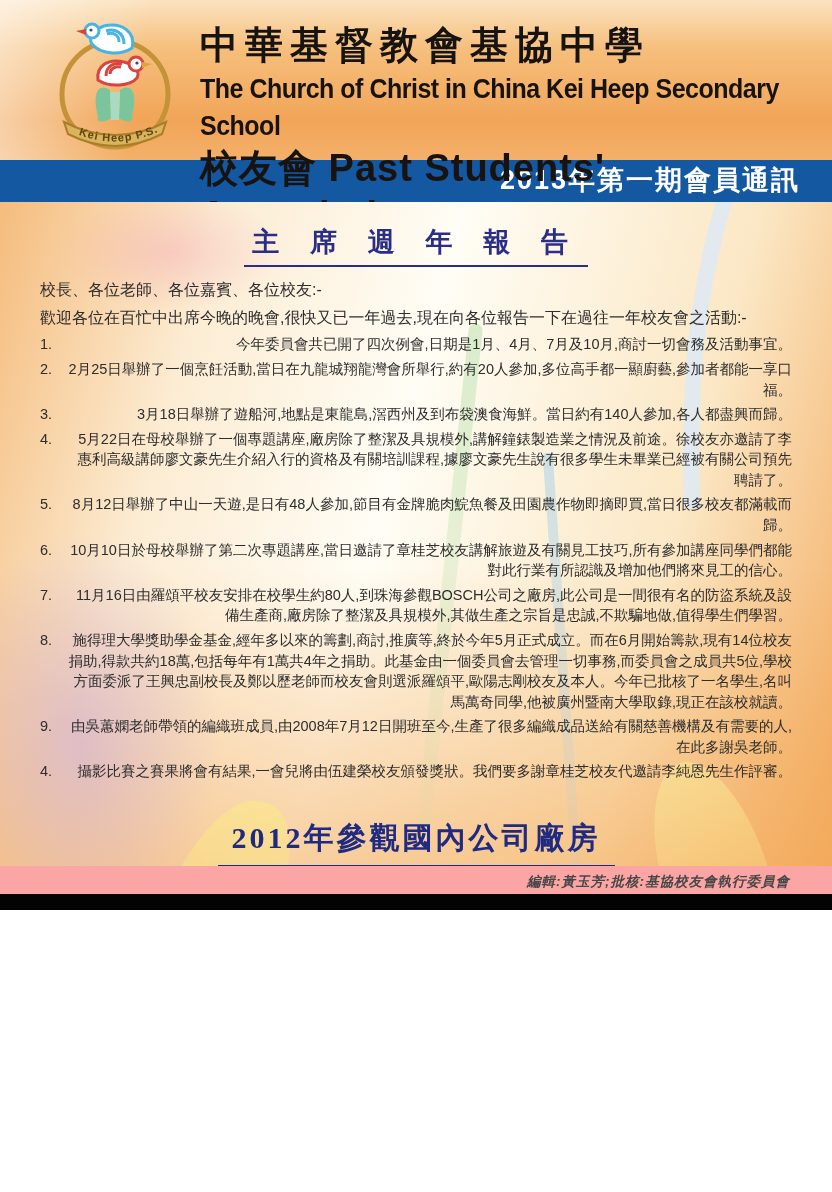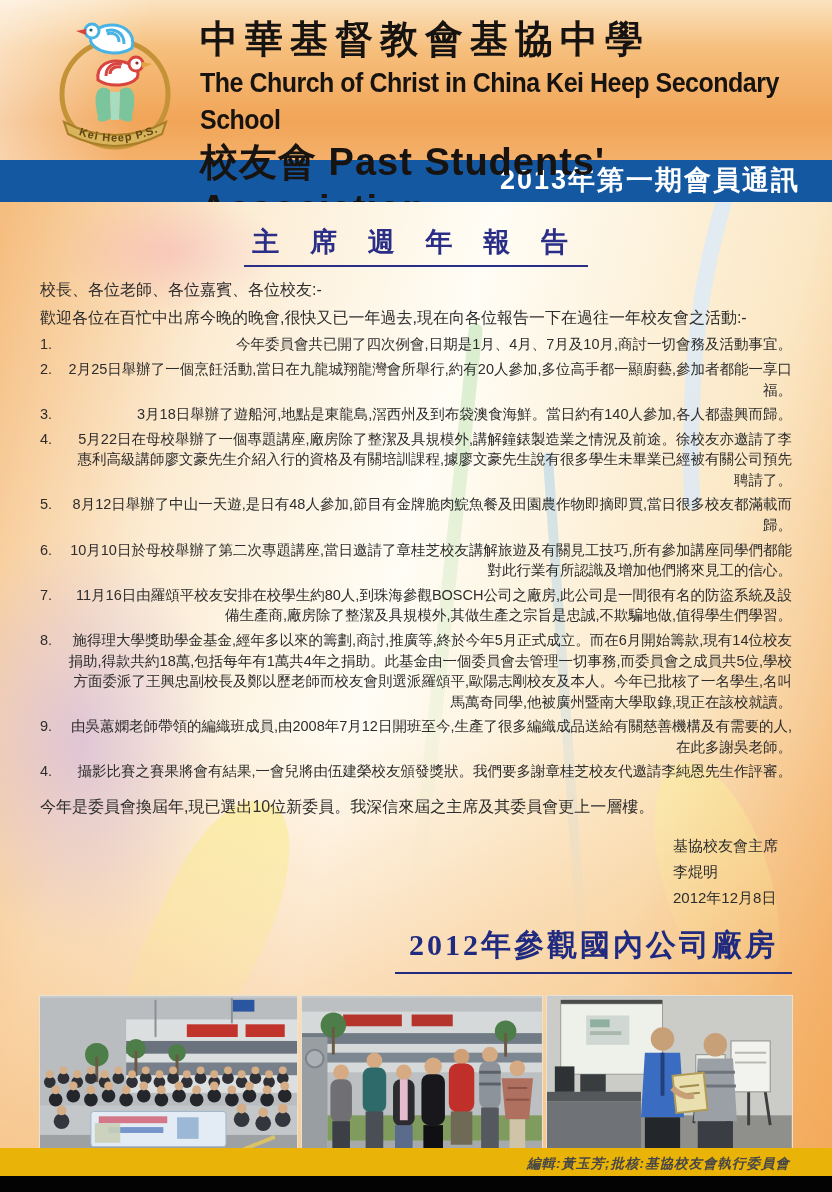--- a/index.html
+++ b/index.html
@@ -8,34 +8,34 @@
   .page { position:relative; width:832px; height:1192px; margin:0 auto; overflow:hidden; background:#fff; }
 
   
   .header {
     position:relative; height:160px;
     background:
       linear-gradient(100deg, rgba(255,255,255,.55) 0%, rgba(255,255,255,0) 18%),
       linear-gradient(to bottom, #fbe3c0 0%, #f6bf7d 30%, #f1a558 75%, #f4b06a 100%);
   }
   .logo { position:absolute; left:40px; top:14px; width:150px; height:142px; }
-  .header-text { position:absolute; left:200px; top:16px; color:#171310; }
+  .header-text { position:absolute; left:200px; top:22px; color:#171310; }
   .school-zh { font-size:38px; font-weight:bold; letter-spacing:7px; line-height:1.25;
                font-family:"Liberation Serif","DejaVu Serif",serif; }
   .school-en { font-size:25px; font-weight:bold; letter-spacing:-0.5px; line-height:1.3;
                transform:scaleY(1.12); transform-origin:left top; }
   .assoc-line { font-size:38px; font-weight:bold; margin-top:8px; letter-spacing:1px; }
 
   
   .banner { height:42px; background:#1558a2; color:#ffffff; text-align:right;
             font-size:27px; font-weight:bold; line-height:40px; padding-right:32px; letter-spacing:2px; }
 
   
   .main {
-    position:relative; height:946px; overflow:hidden;
+    position:relative; height:664px; overflow:hidden;
     background:
       linear-gradient(to bottom, rgba(244,174,94,0) 55%, rgba(243,168,86,.55) 100%),
       linear-gradient(105deg, #f5bc7d 0%, #fcecd3 22%, #fffdf5 46%, #fbe7c4 76%, #f3ab60 100%);
   }
   .deco { position:absolute; z-index:0; pointer-events:none; }
   .deco-purple { left:-60px; top:330px; width:280px; height:420px; border-radius:50%;
     background:radial-gradient(closest-side, rgba(201,168,219,.55), rgba(201,168,219,0)); }
   .deco-pink { left:60px; top:-10px; width:220px; height:120px; border-radius:50%;
     background:radial-gradient(closest-side, rgba(244,164,180,.40), rgba(244,164,180,0)); }
   .deco-yellow { left:150px; top:600px; width:120px; height:260px;
@@ -60,30 +60,30 @@
 
   .para { font-size:16px; line-height:1.42; margin-bottom:5px; }
   .report-list { margin-top:2px; }
   .report-item { display:flex; font-size:14.5px; line-height:1.42; margin-bottom:4px; }
   .report-item .num { flex:0 0 27px; }
   .report-item .txt { flex:1;text-align:right; }
 
   .closing { margin-top:14px; }
   .signature { width:fit-content; margin:14px 14px 0 auto; font-size:15px; line-height:1.75; }
 
-  .section-title { text-align:right; margin-top:14px; }
+  .section-title { text-align:center; margin-top:36px; }
   .section-title span { display:inline-block; color:#1f2a80; font-size:30px; font-weight:bold;
     letter-spacing:3px; border-bottom:2px solid #1f2a80; padding:0 14px 6px 14px;
     font-family:"Liberation Serif","DejaVu Serif",serif; }
 
   .photos { display:flex; justify-content:center; gap:5px; margin-top:22px; }
   .photo { height:178px; background:#c7cbcd; outline:1px solid #e8e2d2; }
 
   
-  .footer-strip { height:28px; background:#eab308; text-align:right; padding:6px 42px 0 0; }
+  .footer-strip { height:28px; background:#fca5a5; text-align:right; padding:6px 42px 0 0; }
   .credits { font-size:13.5px; font-weight:bold; font-style:italic; color:#474747; letter-spacing:1px; }
   .black-bar { height:16px; background:#030303; }
 </style>
 </head>
 <body>
 
 <div class="page">
 
   <div class="header">
     <svg class="logo" viewBox="0 0 150 142" aria-hidden="true">
@@ -183,28 +183,22 @@
             <span class="num">9.</span>
             <span class="txt">由吳蕙嫻老師帶領的編織班成員,由2008年7月12日開班至今,生產了很多編織成品送給有關慈善機構及有需要的人,在此多謝吳老師。</span>
           </div>
           <div class="report-item">
             <span class="num">4.</span>
             <span class="txt">攝影比賽之賽果將會有結果,一會兒將由伍建榮校友頒發獎狀。我們要多謝章桂芝校友代邀請李純恩先生作評審。</span>
           </div>
         </div>
 
       <div class="closing">
-        <div class="para">今年是委員會換屆年,現已選出10位新委員。我深信來屆之主席及其委員會更上一層樓。</div>
       </div>
 
-      <div class="signature">
-        <div>基協校友會主席</div>
-        <div>李焜明</div>
-        <div>2012年12月8日</div>
-      </div>
 
       <div class="section-title">
         <span>2012年參觀國內公司廠房</span>
       </div>
 
       <div class="photos">
 
         <svg class="photo" width="263" height="178" viewBox="0 0 263 178" aria-hidden="true">
           <rect width="263" height="178" fill="#c3c7c9"></rect>
           <rect y="0" width="263" height="110" fill="#b9bdbf"></rect>

